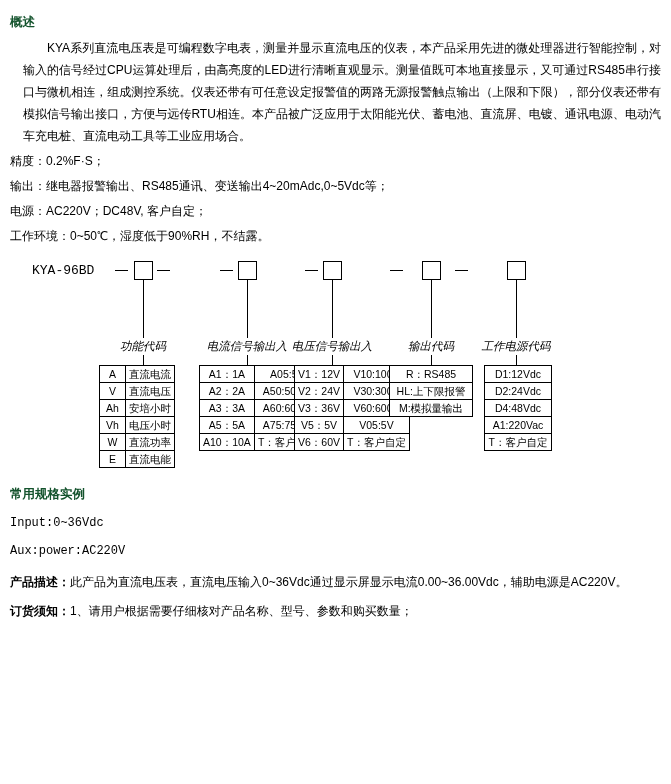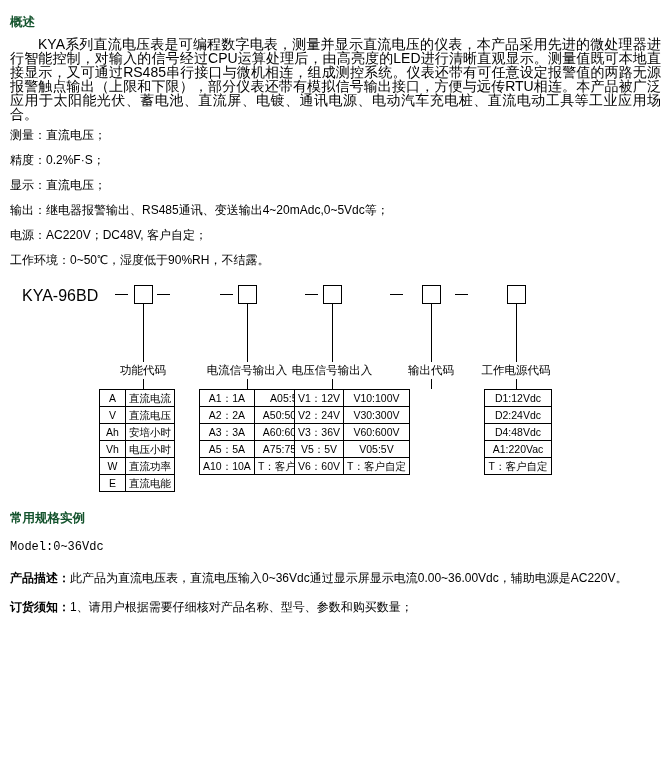--- a/index.html
+++ b/index.html
@@ -19,44 +19,44 @@
     width: 671px;
     padding: 8px 10px 10px 10px;
   }
   .section-title {
     font-weight: bold;
     font-size: 12.5px;
     margin: 6px 0 6px 0;
     color: #14532d;
   }
   .para {
-    font-size: 14px;
-    line-height: 14px;
+    font-size: 12px;
+    line-height: 22px;
     text-align: justify;
     text-indent: 2em;
-    margin: 0 0 2px 0;
+    margin: 0 0 2px 13px;
   }
   .spec-line {
     font-size: 12px;
     line-height: 25px;
     margin: 0;
   }
   
   .diagram {
     position: relative;
     width: 651px;
     height: 225px;
     margin: 4px 0 8px 0;
   }
   .model-label {
     position: absolute;
-    left: 12px;
+    left: 22px;
     top: 10px;
-    font-size: 16px;
-    font-family: Liberation Sans, sans-serif;
+    font-size: 13px;
+    font-family: Liberation Mono, monospace;
   }
   .dash {
     position: absolute;
     top: 17px;
     width: 13px;
     height: 1px;
     background: #000;
   }
   .sqbox {
     position: absolute;
@@ -69,20 +69,21 @@
   .vline {
     position: absolute;
     width: 1px;
     background: #000;
   }
   .cat-label {
     position: absolute;
     font-size: 11.5px;
     text-align: center;
     white-space: nowrap;
+    font-style: italic;
   }
   .opt-table {
     position: absolute;
     border-collapse: collapse;
     background: #fff;
   }
   .opt-table td {
     border: 1px solid #000;
     font-size: 10.5px;
     padding: 0 3px;
@@ -115,23 +116,21 @@
   }
 </style>
 </head>
 <body>
 
 <div class="page">
 
   <div class="section-title">概述</div>
   <p class="para">KYA系列直流电压表是可编程数字电表，测量并显示直流电压的仪表，本产品采用先进的微处理器进行智能控制，对输入的信号经过CPU运算处理后，由高亮度的LED进行清晰直观显示。测量值既可本地直接显示，又可通过RS485串行接口与微机相连，组成测控系统。仪表还带有可任意设定报警值的两路无源报警触点输出（上限和下限），部分仪表还带有模拟信号输出接口，方便与远传RTU相连。本产品被广泛应用于太阳能光伏、蓄电池、直流屏、电镀、通讯电源、电动汽车充电桩、直流电动工具等工业应用场合。</p>
 
-  <p class="spec-line">测量：直流电压；</p>
   <p class="spec-line">精度：0.2%F·S；</p>
-  <p class="spec-line">显示：直流电压；</p>
   <p class="spec-line">输出：继电器报警输出、RS485通讯、变送输出4~20mAdc,0~5Vdc等；</p>
   <p class="spec-line">电源：AC220V；DC48V, 客户自定；</p>
   <p class="spec-line">工作环境：0~50℃，湿度低于90%RH，不结露。</p>
 
 
   <div class="diagram">
     <div class="model-label">KYA-96BD</div>
 
     <div class="dash" style="left:105px;"></div>
     <div class="dash" style="left:147px;"></div>
@@ -236,20 +235,33 @@
         <td>V5：5V</td>
         <td>V05:5V</td>
       </tr>
       <tr>
         <td>V6：60V</td>
         <td>T：客户自定</td>
       </tr>
     </tbody>
       </table>
 
+    <table class="opt-table" style="left:379px; top:112px; width:84px;">
+      <tbody>
+          <tr>
+        <td>R：RS485</td>
+      </tr>
+      <tr>
+        <td>HL:上下限报警</td>
+      </tr>
+      <tr>
+        <td>M:模拟量输出</td>
+      </tr>
+    </tbody>
+      </table>
 
     <table class="opt-table" style="left:474px; top:112px; width:68px;padding-left:42px;">
       <tbody>
           <tr>
         <td>D1:12Vdc</td>
       </tr>
       <tr>
         <td>D2:24Vdc</td>
       </tr>
       <tr>
@@ -259,21 +271,22 @@
         <td>A1:220Vac</td>
       </tr>
       <tr>
         <td>T：客户自定</td>
       </tr>
     </tbody>
       </table>
   </div>
 
   <div class="section-title">常用规格实例</div>
-  <p class="mono-line">Model:0~36Vdc</p>
+  <p class="mono-line">Input:0~36Vdc</p>
+  <p class="mono-line">Aux:power:AC220V</p>
 
   <div class="desc-block">
     <span class="bold-inline">产品描述：</span><span>此产品为直流电压表，直流电压输入0~36Vdc通过显示屏显示电流0.00~36.00Vdc，辅助电源是AC220V。</span>
   </div>
 
   <div class="desc-block">
     <p class="notes-line"><span class="bold-inline">订货须知：</span><span>1、请用户根据需要仔细核对产品名称、型号、参数和购买数量；</span></p>
 
   </div>
 

